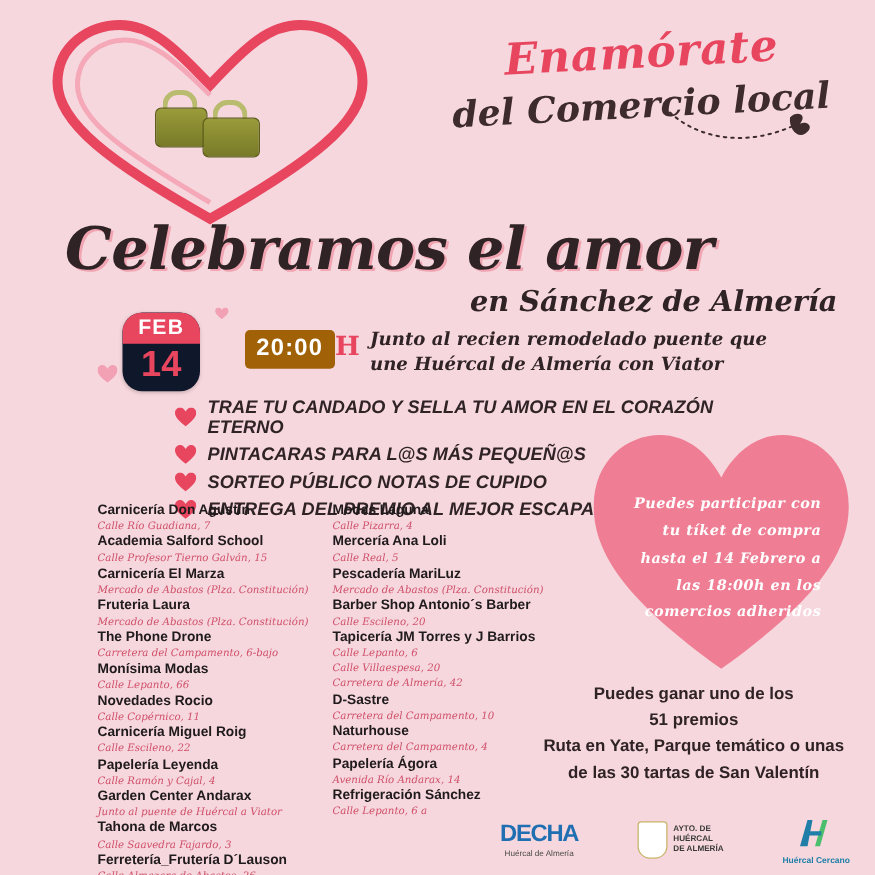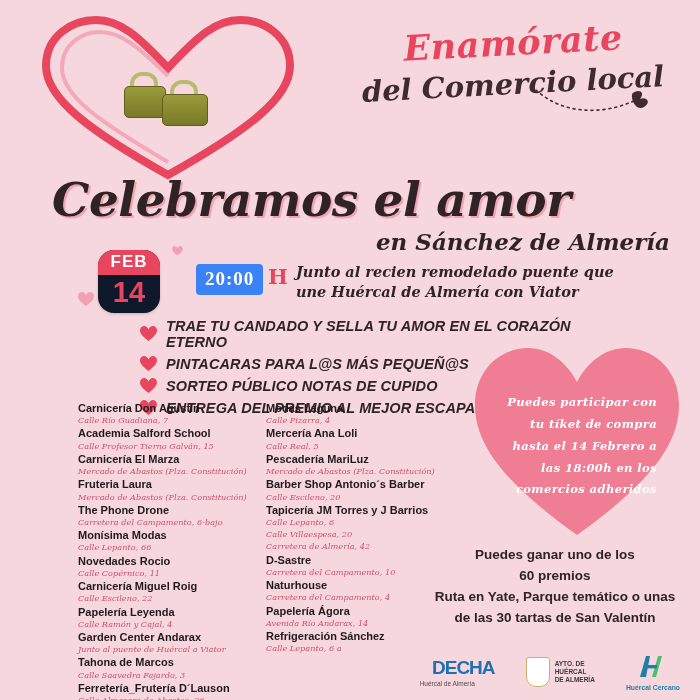--- a/index.html
+++ b/index.html
@@ -147,23 +147,23 @@
     font-size: 29px;
     text-align: center;
     padding: 1px 0 4px;
   }
 
   
   .hour-box {
     position: absolute;
     left: 196px;
     top: 264px;
-    background: #3b82f6;
+    background: #a16207;
     color: #ffffff;
-    font-family: Liberation Serif, serif;
+    font-family: Liberation Sans, sans-serif;
     font-weight: bold;
     font-size: 19px;
     padding: 4px 9px 5px;
     border-radius: 4px;
     letter-spacing: 1px;
   }
   .hour-h {
     position: absolute;
     left: 268px;
     top: 264px;
@@ -294,21 +294,20 @@
   }
   .logo-decha {
     text-align: center;
   }
   .logo-decha .mark {
     font-family: "Liberation Sans", sans-serif;
     font-weight: bold;
     font-size: 19px;
     color: #1f6fb2;
     letter-spacing: -1px;
-    margin-left: 32px;
   }
   .logo-decha .sub {
     font-size: 6.5px;
     color: #4a4a4a;
     margin-top: 1px;
   }
   .logo-ayto {
     display: flex;
     align-items: center;
   }
@@ -519,21 +518,21 @@
         </div>
       <div class="shop">
           <div class="nm">Refrigeración Sánchez</div>
           <div class="ad">Calle Lepanto, 6 a</div>
         </div>
     </div>
   </div>
 
   <div class="prizes">
     <div>Puedes ganar uno de los</div>
-    <div>60 premios</div>
+    <div>51 premios</div>
     <div>Ruta en Yate, Parque temático o unas</div>
     <div>de las 30 tartas de San Valentín</div>
   </div>
 
   <div class="logos">
     <div class="logo-decha">
       <div class="mark">DECHA</div>
       <div class="sub">Huércal de Almería</div>
     </div>
     <div class="logo-ayto">

